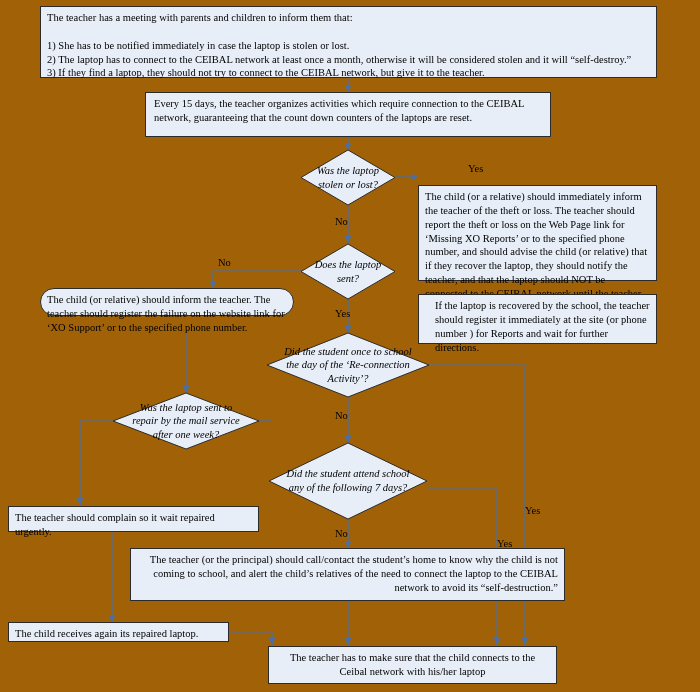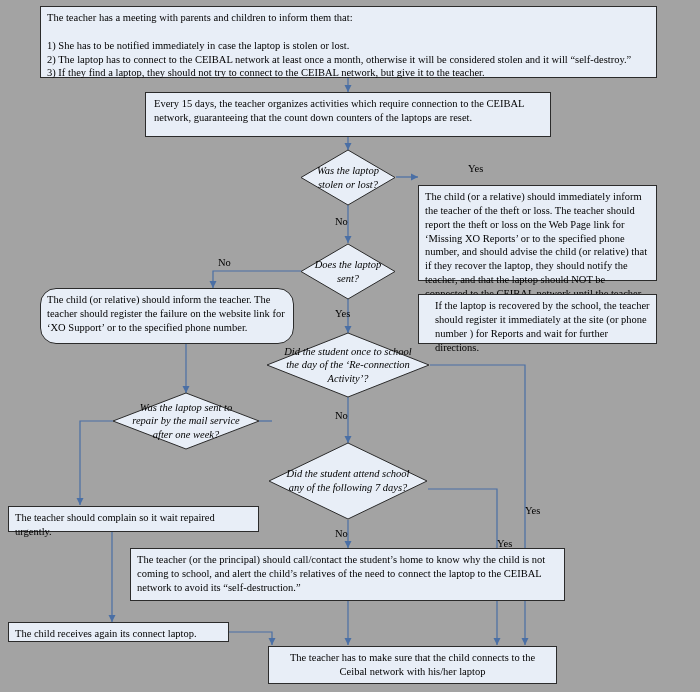--- a/index.html
+++ b/index.html
@@ -9,21 +9,21 @@
   }
   body {
     font-family: "Liberation Serif", serif;
     color: #000000;
   }
   #canvas {
     position: relative;
     width: 700px;
     height: 692px;
     overflow: hidden;
-    background: #a3a3a3;
+    background: #a16207;
   }
   svg.connectors {
     position: absolute;
     left: 0;
     top: 0;
     width: 700px;
     height: 692px;
     pointer-events: none;
   }
   .box {
@@ -136,21 +136,21 @@
 
   <div class="box" style="left:418px; top:294px; width:239px; height:50px;padding-left:16px;">If the laptop is recovered by the school, the teacher should register it immediately at the site (or phone number ) for Reports and wait for further directions.</div>
 
   <div class="diamond-wrap" style="left:300px; top:243px; width:96px; height:57px;">
     <svg width="96" height="57" viewBox="0 0 96 57">
       <polygon points="48,1 95,28.5 48,56 1,28.5" fill="#e8eef7" stroke="#2b2b2b" stroke-width="1"></polygon>
     </svg>
     <div class="diamond-label">Does the laptop sent?</div>
   </div>
 
-  <div class="box" style="left:40px; top:288px; width:254px; height:56px;border-radius:16px;">The child (or relative) should inform the teacher. The teacher should register the failure on the website link for ‘XO Support’ or to the specified phone number.</div>
+  <div class="box" style="left:40px; top:288px; width:254px; height:28px;border-radius:16px;">The child (or relative) should inform the teacher. The teacher should register the failure on the website link for ‘XO Support’ or to the specified phone number.</div>
 
   <div class="diamond-wrap" style="left:266px; top:332px; width:164px; height:66px;">
     <svg width="164" height="66" viewBox="0 0 164 66">
       <polygon points="82,1 163,33 82,65 1,33" fill="#e8eef7" stroke="#2b2b2b" stroke-width="1"></polygon>
     </svg>
     <div class="diamond-label">Did the student once to school the day of the ‘Re-connection Activity’?</div>
   </div>
 
   <div class="diamond-wrap" style="left:112px; top:392px; width:148px; height:58px;">
     <svg width="148" height="58" viewBox="0 0 148 58">
@@ -161,23 +161,23 @@
 
   <div class="box" style="left:8px; top:506px; width:251px; height:26px;">The teacher should complain so it wait repaired urgently.</div>
 
   <div class="diamond-wrap" style="left:268px; top:442px; width:160px; height:78px;">
     <svg width="160" height="78" viewBox="0 0 160 78">
       <polygon points="80,1 159,39 80,77 1,39" fill="#e8eef7" stroke="#2b2b2b" stroke-width="1"></polygon>
     </svg>
     <div class="diamond-label">Did the student attend school any of the following 7 days?</div>
   </div>
 
-  <div class="box" style="left:130px; top:548px; width:435px; height:53px;">The teacher (or the principal) should call/contact the student’s home to know why the child is not coming to school, and alert the child’s relatives of the need to connect the laptop to the CEIBAL network to avoid its “self-destruction.”</div>
+  <div class="box" style="left:130px; top:548px; width:435px; height:53px;text-align:right;">The teacher (or the principal) should call/contact the student’s home to know why the child is not coming to school, and alert the child’s relatives of the need to connect the laptop to the CEIBAL network to avoid its “self-destruction.”</div>
 
-  <div class="box" style="left:8px; top:622px; width:221px; height:20px;">The child receives again its connect laptop.</div>
+  <div class="box" style="left:8px; top:622px; width:221px; height:20px;">The child receives again its repaired laptop.</div>
 
   <div class="box" style="left:268px; top:646px; width:289px; height:38px; text-align:center;">The teacher has to make sure that the child connects to the Ceibal network with his/her laptop</div>
 
   <div class="edge-label" style="left:468px; top:163px;">Yes</div>
   <div class="edge-label" style="left:335px; top:216px;">No</div>
   <div class="edge-label" style="left:218px; top:257px;">No</div>
   <div class="edge-label" style="left:335px; top:308px;">Yes</div>
   <div class="edge-label" style="left:335px; top:410px;">No</div>
   <div class="edge-label" style="left:525px; top:505px;">Yes</div>
   <div class="edge-label" style="left:335px; top:528px;">No</div>

